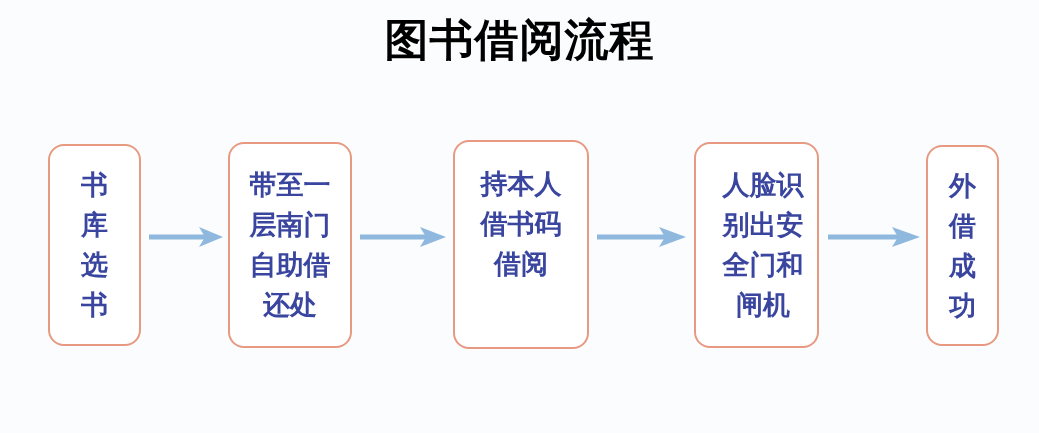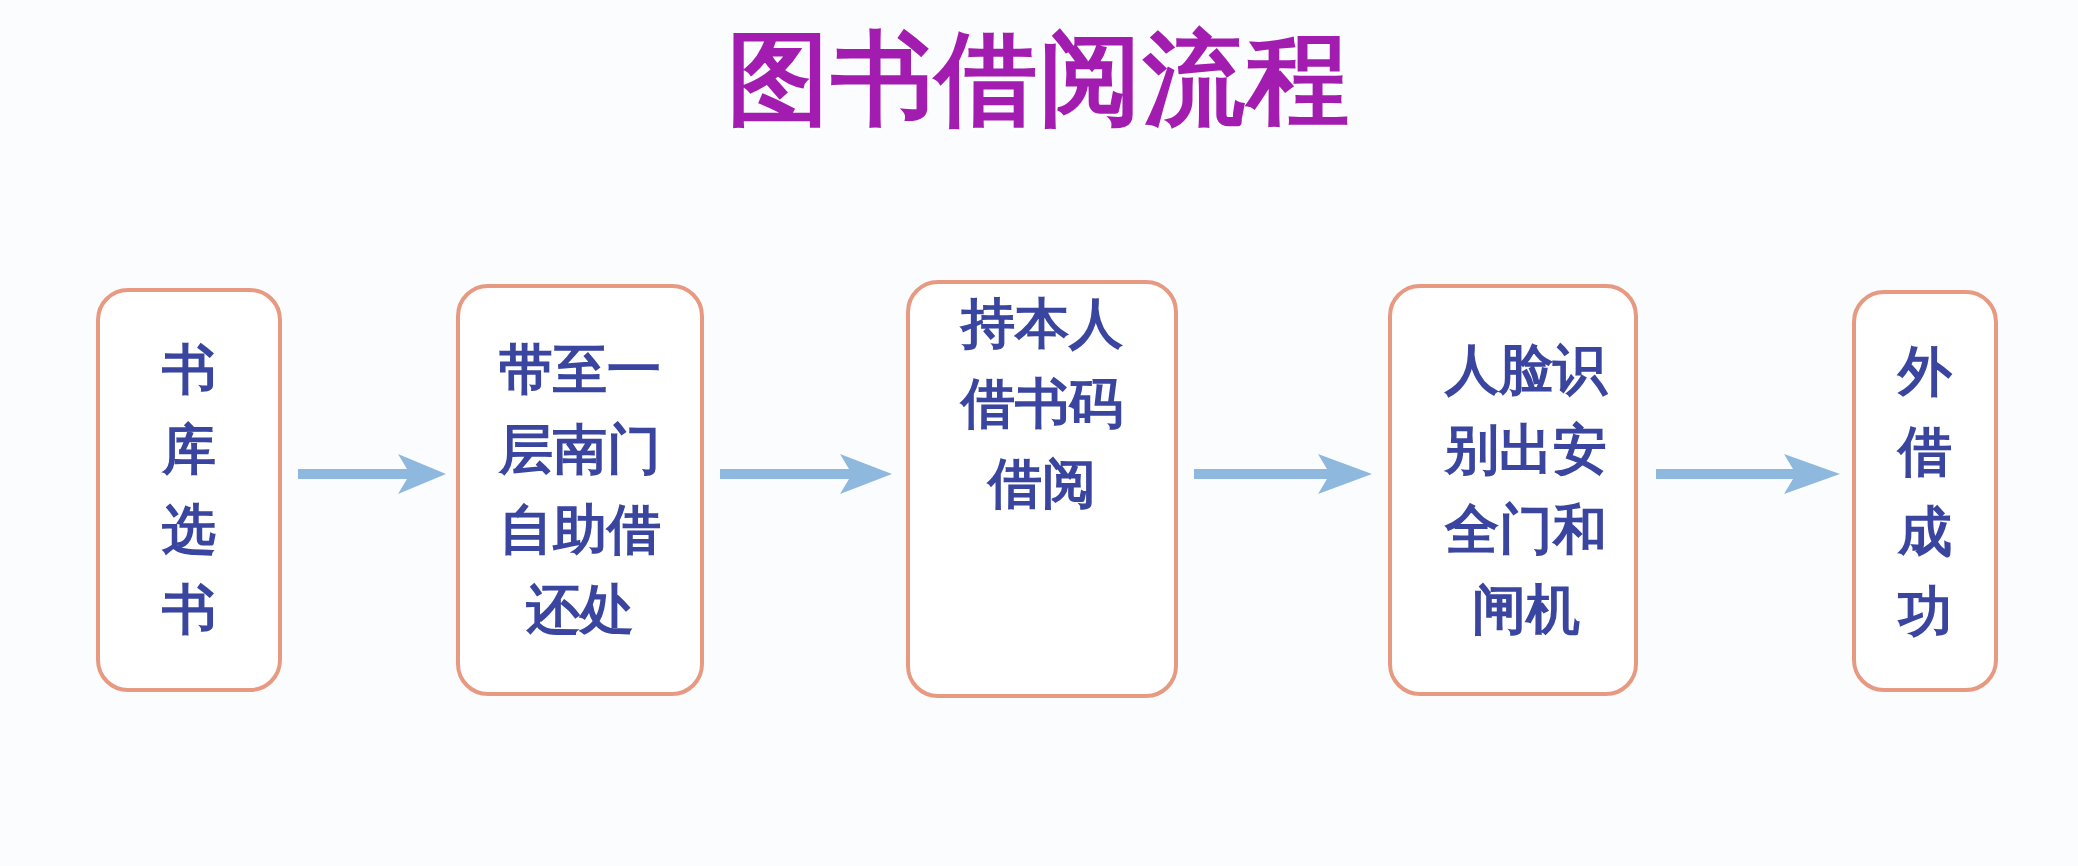--- a/index.html
+++ b/index.html
@@ -21,24 +21,24 @@
     height: 433px;
   }
 
   
   .title {
     position: absolute;
     left: 0;
     top: 14px;
     width: 1039px;
     text-align: center;
-    font-size: 51px;
+    font-size: 44px;
     line-height: 52px;
     font-weight: bold;
-    color: #a21caf;
+    color: #000000;
     letter-spacing: 1px;
     text-shadow: 0 1px 0 rgba(255,255,255,0.9);
     white-space: nowrap;
   }
 
   
   .flow {
     position: absolute;
     left: 0;
     top: 0;
@@ -66,21 +66,21 @@
     text-align: center;
     letter-spacing: 0px;
     white-space: pre-line;
     text-shadow: 0 1px 0 rgba(255,255,255,0.85);
     word-break: keep-all;
   }
 
   
   .node-1 { left: 48px;  top: 144px; width: 93px;  height: 202px; }
   .node-2 { left: 228px; top: 142px; width: 124px; height: 206px; }
-  .node-3 { left: 453px; top: 140px; width: 136px; height: 209px; justify-content: flex-start; }
+  .node-3 { left: 453px; top: 140px; width: 136px; height: 209px; justify-content: flex-start; padding-top: 22px; }
   .node-4 { left: 694px; top: 142px; width: 125px; height: 206px; padding-left: 13px; }
   .node-5 { left: 926px; top: 145px; width: 73px;  height: 201px; }
 
   
   .arrow {
     position: absolute;
     height: 26px;
     display: block;
   }
   .arrow-1 { left: 149px; top: 224px; width: 74px; }

